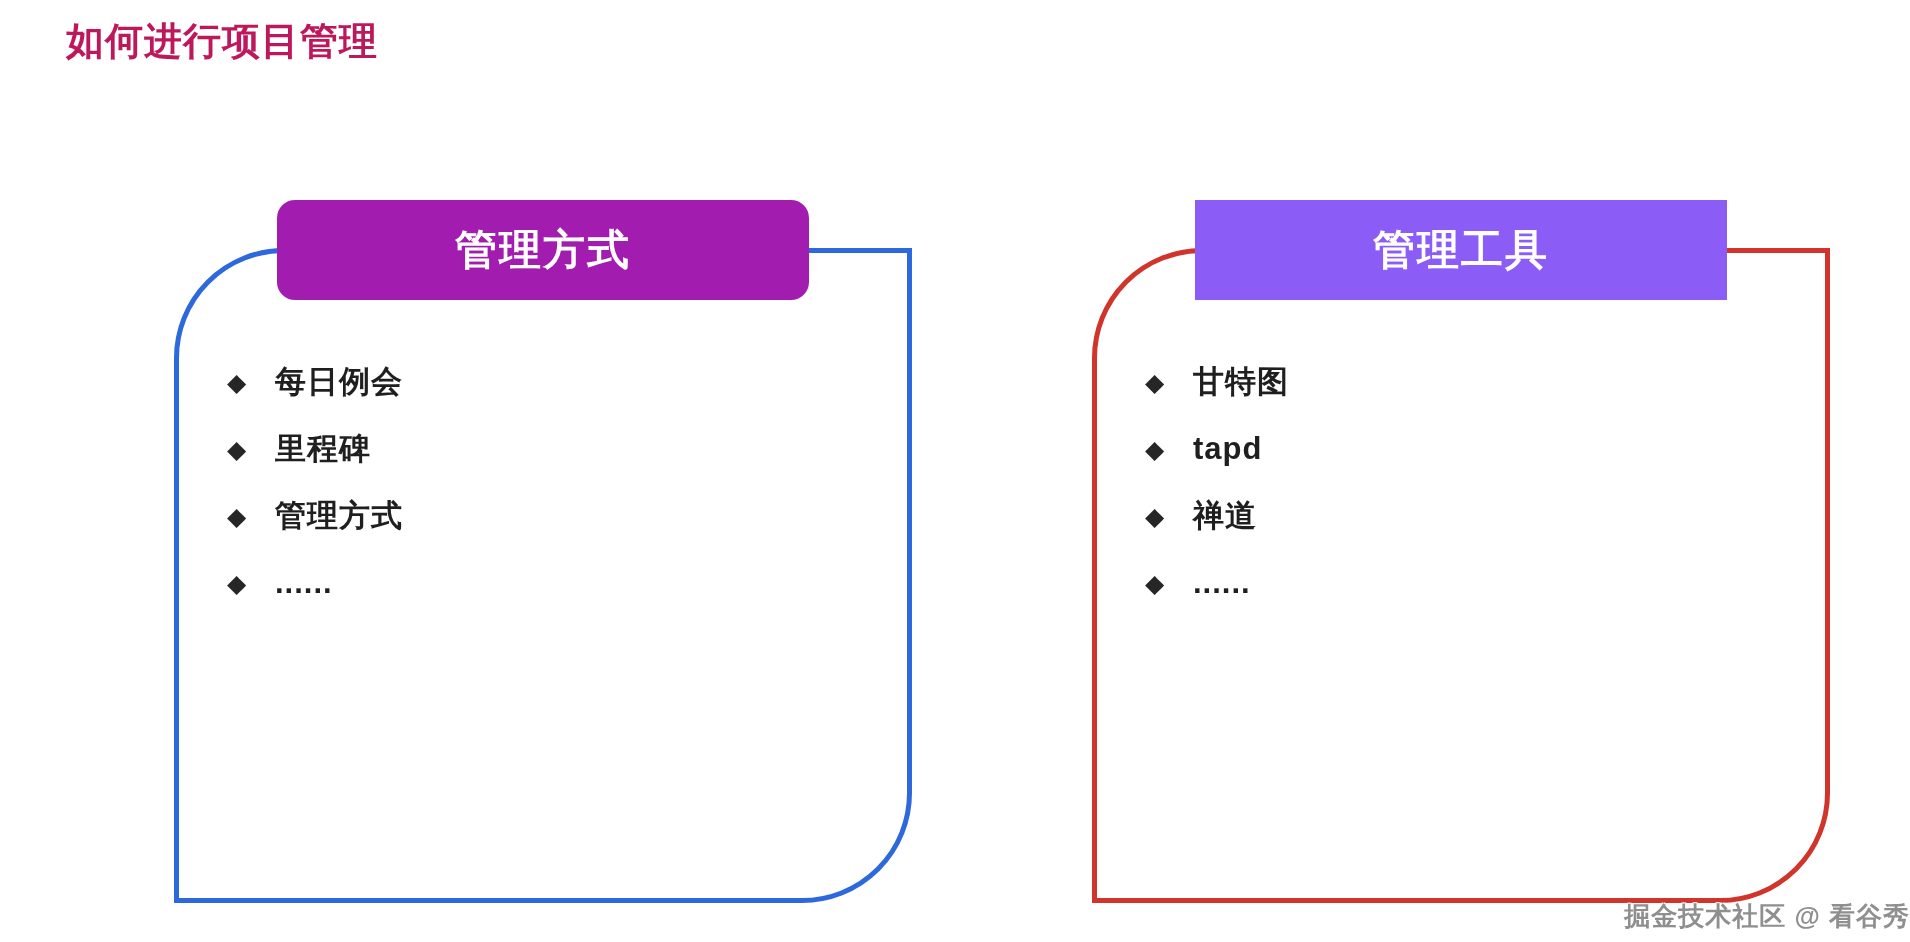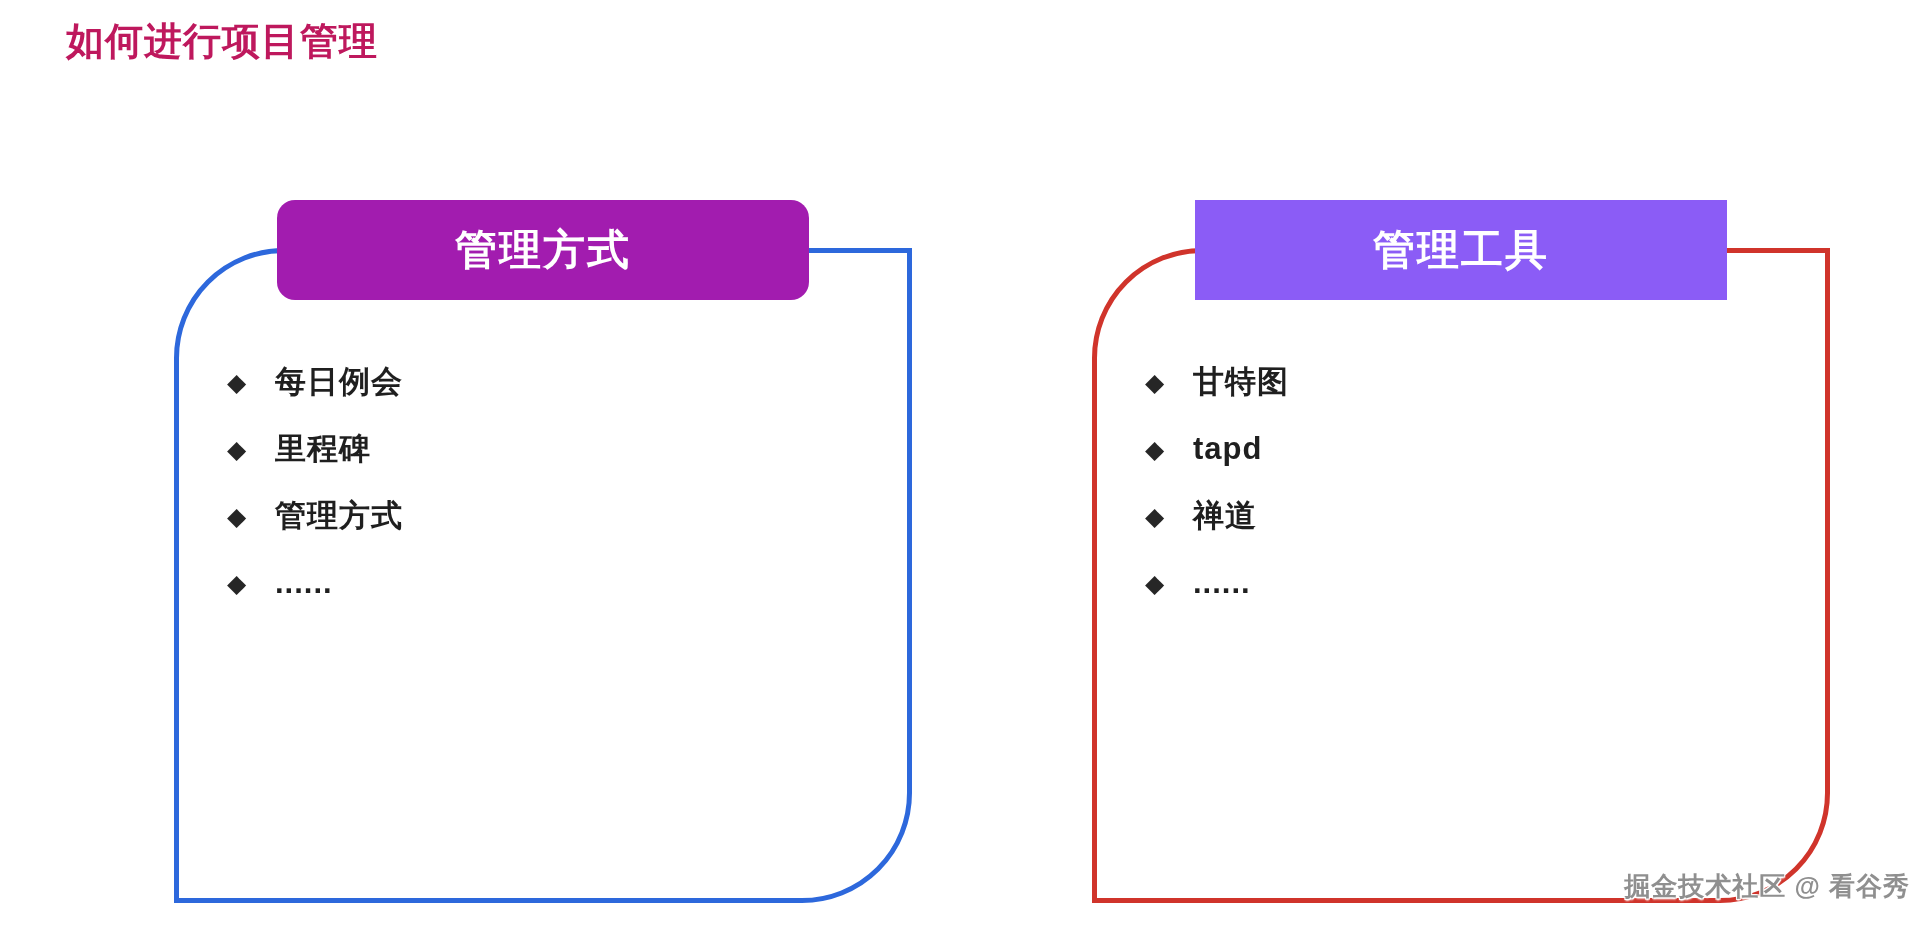--- a/index.html
+++ b/index.html
@@ -64,21 +64,21 @@
   .bullet-diamond-icon {
     font-size: 25px; color: #262626;
     width: 28px; flex: 0 0 28px;
     margin-right: 20px;
     line-height: 34px;
   }
 
   .item-label { line-height: 34px; letter-spacing: 1px; font-weight: bold; }
 
   .watermark {
-    position: absolute; right: 0px; bottom: 38px;
+    position: absolute; right: 0px; bottom: 8px;
     font-size: 26px; color: #8f8f8f; font-weight: 600;
     letter-spacing: 1px;
     text-shadow: -1px -1px 0 #ffffff, 1px -1px 0 #ffffff,
                  -1px 1px 0 #ffffff, 1px 1px 0 #ffffff,
                  0 2px 2px #ffffff;
     z-index: 10;
     white-space: nowrap;
   }
 </style>
 </head>

